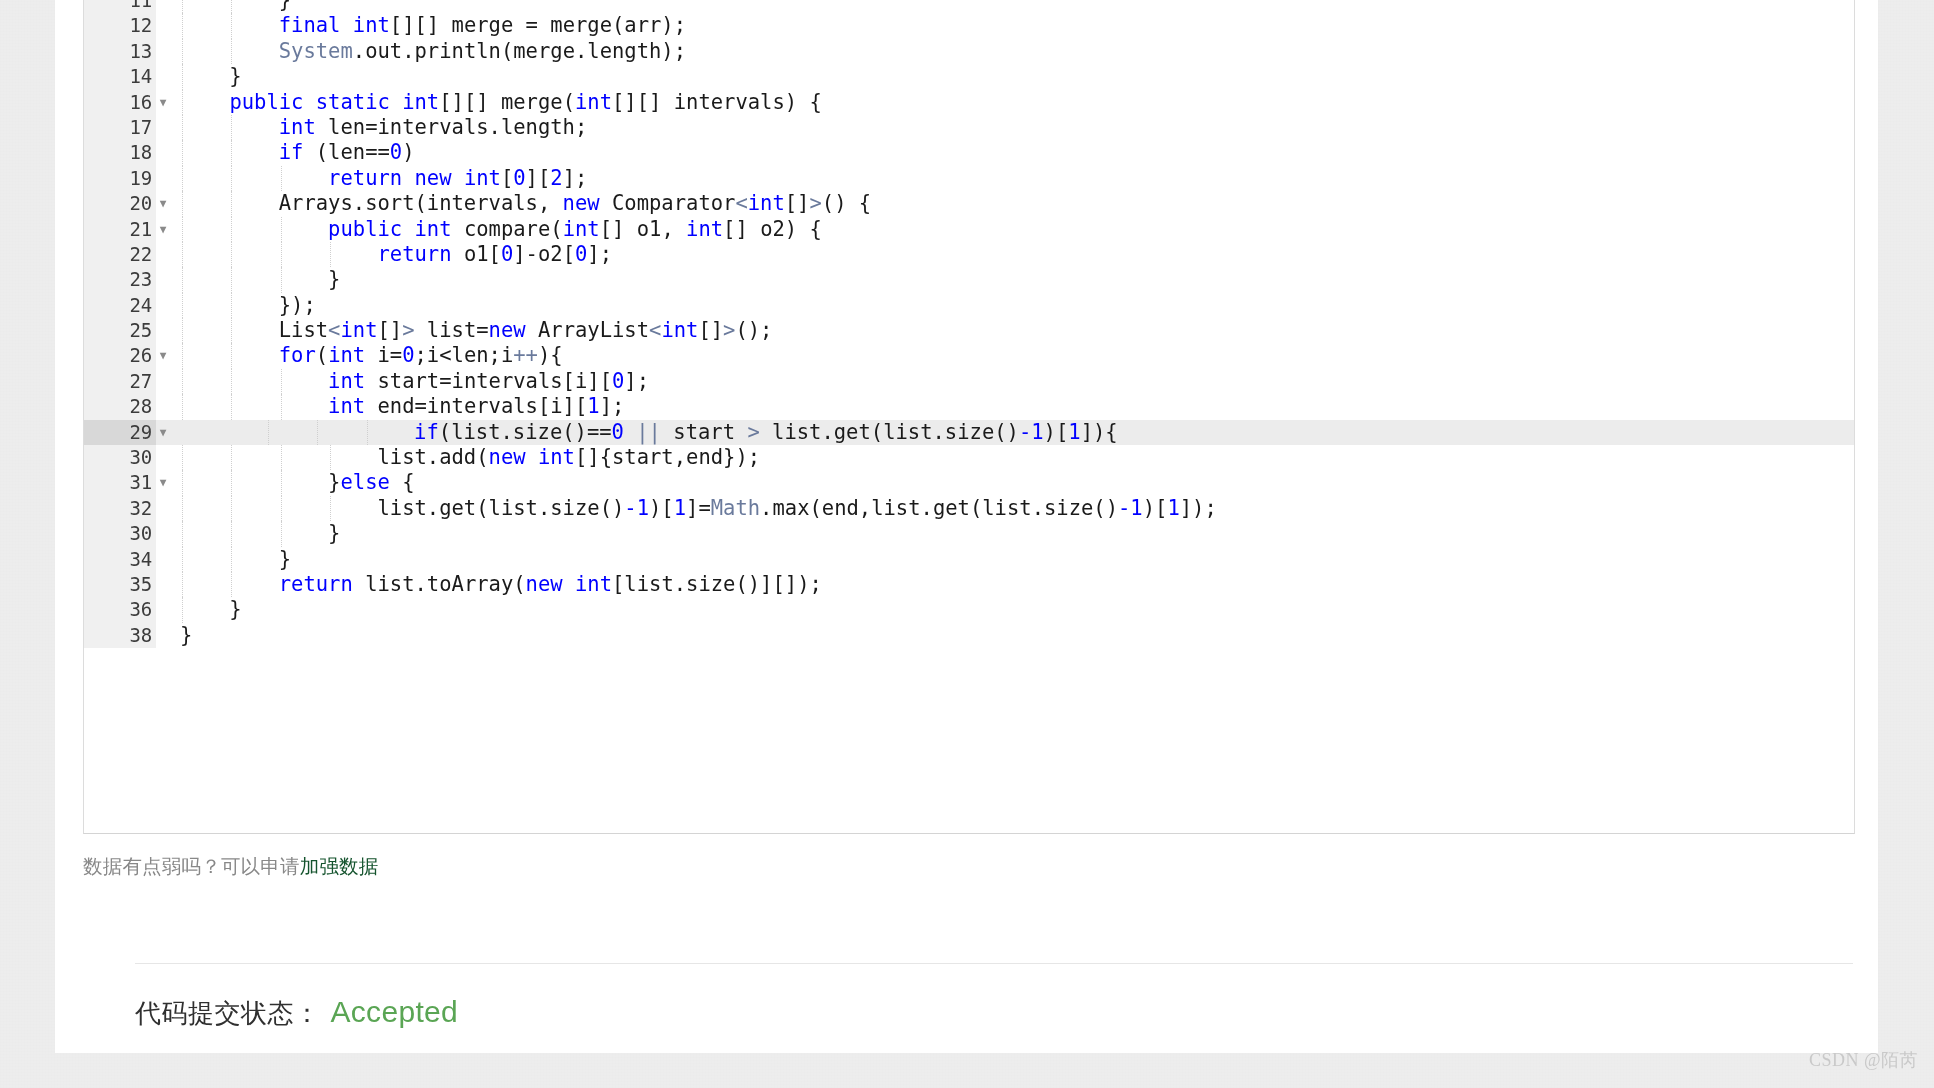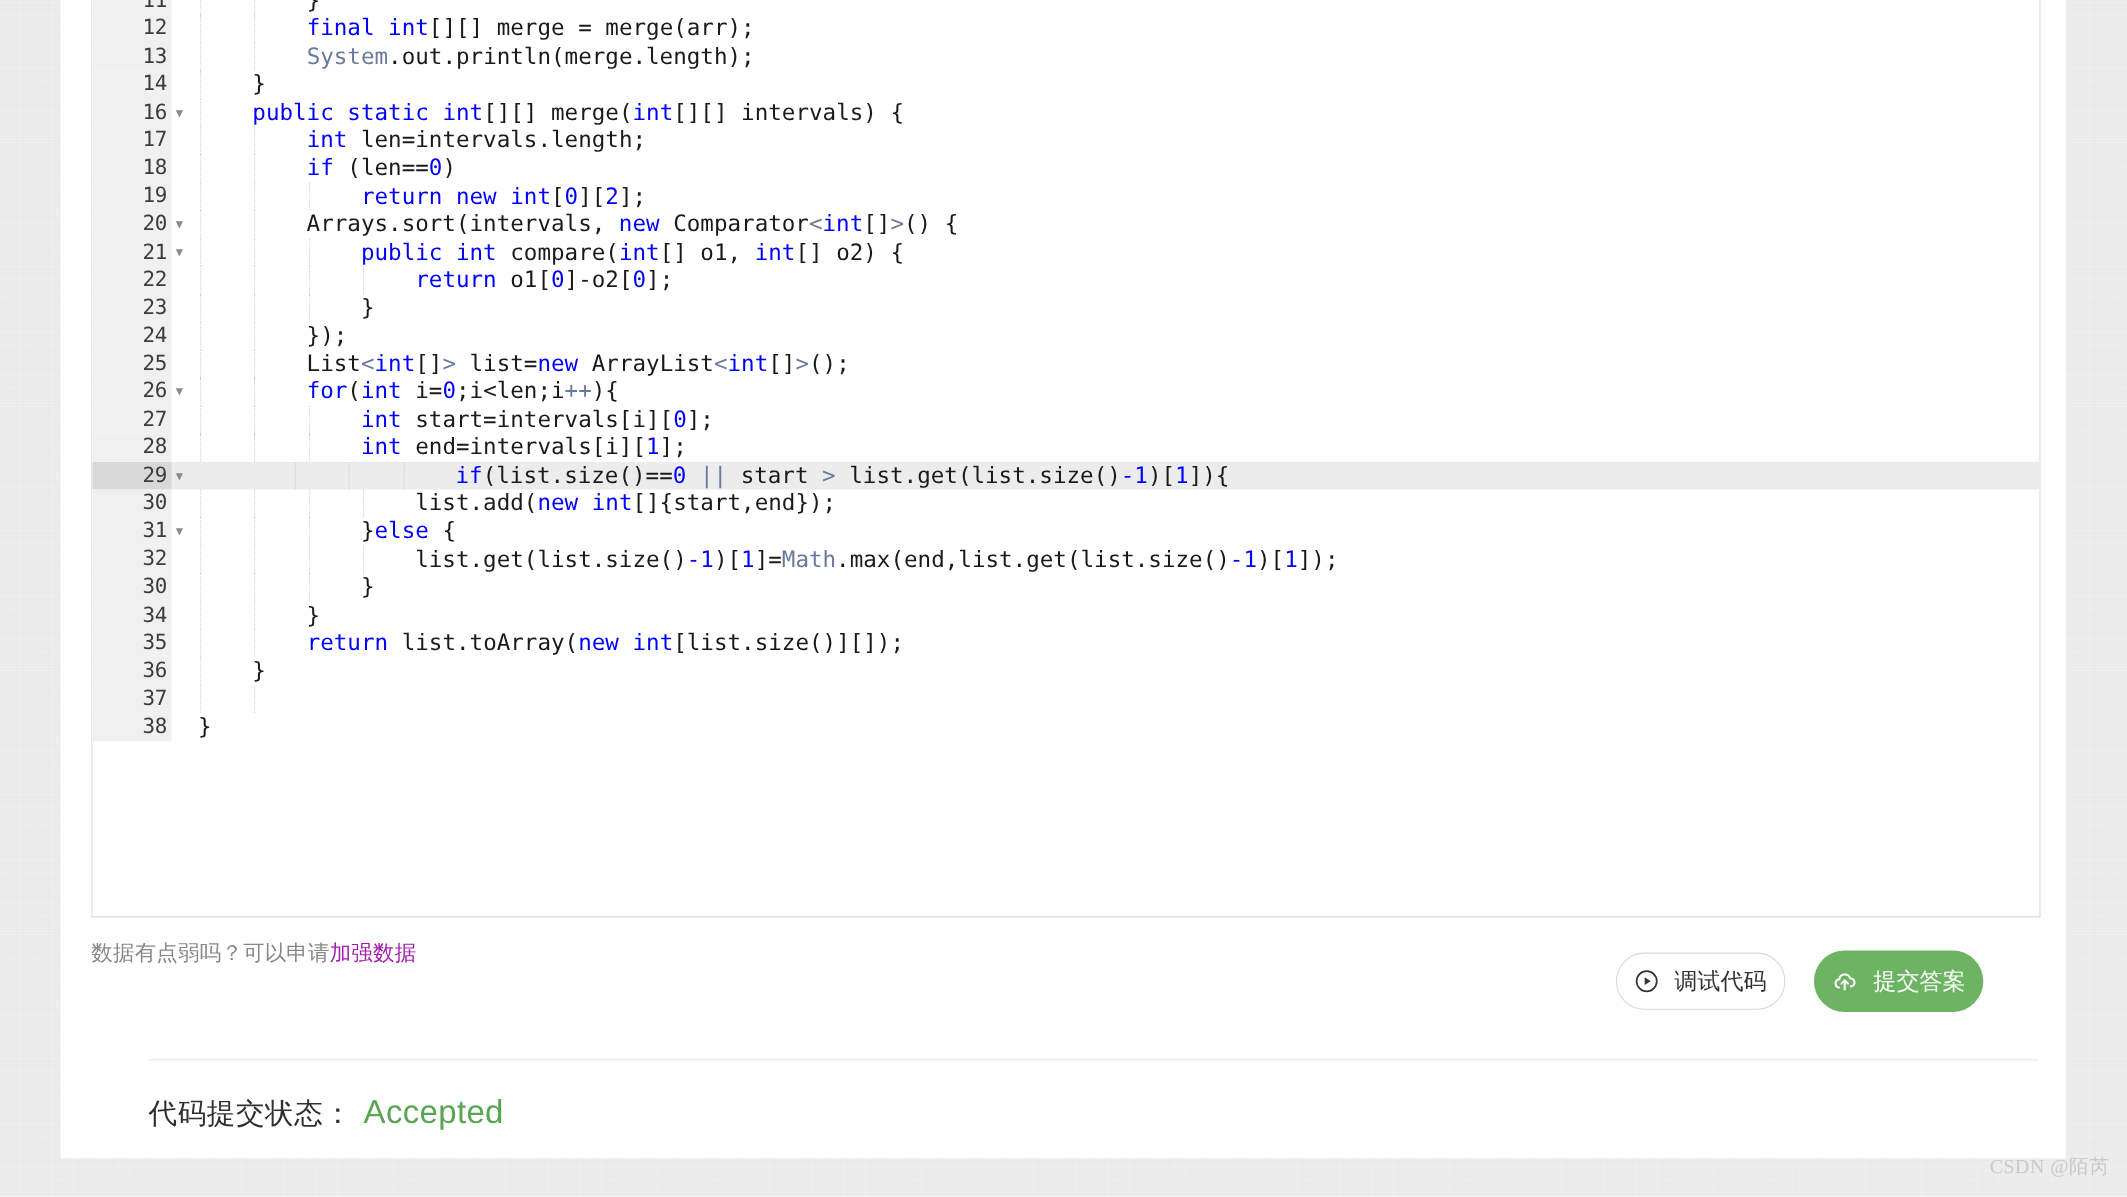--- a/index.html
+++ b/index.html
@@ -123,21 +123,21 @@
   #hint {
     position: absolute;
     left: 0px;
     top: 20px;
     font-size: 19.5px;
     color: #888888;
     font-family: "Liberation Sans", sans-serif;
     letter-spacing: 0.2px;
   }
   #hint a {
-    color: #a21caf;
+    color: #14532d;
     text-decoration: none;
   }
 
   #btn-row {
     position: absolute;
     right: 52px;
     top: 31px;
     display: flex;
     align-items: center;
     gap: 26px;
@@ -237,52 +237,28 @@
           <div class="code-line"><div class="gutter">27</div><div class="gutter-pad"></div><div class="code-text"><span class="ig" style="left: 2px;"></span><span class="ig" style="left: 51.36px;"></span><span class="ig" style="left: 100.72px;"></span><span class="plain">            </span><span class="kw">int</span><span class="plain"> start=intervals[i][</span><span class="num">0</span><span class="plain">];</span></div></div>
           <div class="code-line"><div class="gutter">28</div><div class="gutter-pad"></div><div class="code-text"><span class="ig" style="left: 2px;"></span><span class="ig" style="left: 51.36px;"></span><span class="ig" style="left: 100.72px;"></span><span class="plain">            </span><span class="kw">int</span><span class="plain"> end=intervals[i][</span><span class="num">1</span><span class="plain">];</span></div></div>
           <div class="code-line active"><div class="gutter">29<span class="fold">▼</span></div><div class="gutter-pad"></div><div class="code-text"><span class="ig" style="left: 2px;"></span><span class="ig" style="left: 51.36px;"></span><span class="ig" style="left: 100.72px;"></span><span class="plain">            </span><span class="kw">if</span><span class="plain">(list.size()==</span><span class="num">0</span><span class="plain"> </span><span class="cls">||</span><span class="plain"> start </span><span class="cls">&gt;</span><span class="plain"> list.get(list.size()</span><span class="num">-1</span><span class="plain">)[</span><span class="num">1</span><span class="plain">]){</span></div></div>
           <div class="code-line"><div class="gutter">30</div><div class="gutter-pad"></div><div class="code-text"><span class="ig" style="left: 2px;"></span><span class="ig" style="left: 51.36px;"></span><span class="ig" style="left: 100.72px;"></span><span class="ig" style="left: 150.08px;"></span><span class="plain">                list.add(</span><span class="kw">new</span><span class="plain"> </span><span class="kw">int</span><span class="plain">[]{start,end});</span></div></div>
           <div class="code-line"><div class="gutter">31<span class="fold">▼</span></div><div class="gutter-pad"></div><div class="code-text"><span class="ig" style="left: 2px;"></span><span class="ig" style="left: 51.36px;"></span><span class="ig" style="left: 100.72px;"></span><span class="plain">            }</span><span class="kw">else</span><span class="plain"> {</span></div></div>
           <div class="code-line"><div class="gutter">32</div><div class="gutter-pad"></div><div class="code-text"><span class="ig" style="left: 2px;"></span><span class="ig" style="left: 51.36px;"></span><span class="ig" style="left: 100.72px;"></span><span class="ig" style="left: 150.08px;"></span><span class="plain">                list.get(list.size()</span><span class="num">-1</span><span class="plain">)[</span><span class="num">1</span><span class="plain">]=</span><span class="cls">Math</span><span class="plain">.max(end,list.get(list.size()</span><span class="num">-1</span><span class="plain">)[</span><span class="num">1</span><span class="plain">]);</span></div></div>
           <div class="code-line"><div class="gutter">30</div><div class="gutter-pad"></div><div class="code-text"><span class="ig" style="left: 2px;"></span><span class="ig" style="left: 51.36px;"></span><span class="ig" style="left: 100.72px;"></span><span class="plain">            }</span></div></div>
           <div class="code-line"><div class="gutter">34</div><div class="gutter-pad"></div><div class="code-text"><span class="ig" style="left: 2px;"></span><span class="ig" style="left: 51.36px;"></span><span class="plain">        }</span></div></div>
           <div class="code-line"><div class="gutter">35</div><div class="gutter-pad"></div><div class="code-text"><span class="ig" style="left: 2px;"></span><span class="ig" style="left: 51.36px;"></span><span class="plain">        </span><span class="kw">return</span><span class="plain"> list.toArray(</span><span class="kw">new</span><span class="plain"> </span><span class="kw">int</span><span class="plain">[list.size()][]);</span></div></div>
           <div class="code-line"><div class="gutter">36</div><div class="gutter-pad"></div><div class="code-text"><span class="ig" style="left: 2px;"></span><span class="plain">    }</span></div></div>
-          <div class="code-line"><div class="gutter">37</div><div class="gutter-pad"></div><div class="code-text"><span class="ig" style="left: 2px;"></span><span class="ig" style="left: 51.36px;"></span><span class="plain"></span></div></div>
           <div class="code-line"><div class="gutter">38</div><div class="gutter-pad"></div><div class="code-text"><span class="plain">}</span></div></div>
         </div>
     </div>
 
     <div id="toolbar">
 
       <div id="hint"><span>数据有点弱吗？可以申请</span><a href="#">加强数据</a></div>
 
-      <div id="btn-row">
-
-        <div class="btn btn-debug">
-          <span class="ico">
-            <svg width="22" height="22" viewBox="0 0 24 24">
-              <circle cx="12" cy="12" r="10" fill="none" stroke="#333" stroke-width="1.7"></circle>
-              <path d="M10 8.2 L16 12 L10 15.8 Z" fill="#333"></path>
-            </svg>
-          </span>
-          <span>调试代码</span>
-        </div>
-
-        <div class="btn btn-submit" style="background: rgb(108, 180, 98);">
-          <span class="ico">
-            <svg width="24" height="22" viewBox="0 0 24 24">
-              <path d="M6.2 18.2 A4.1 4.1 0 0 1 6.6 10.1 A5.6 5.6 0 0 1 17.5 9.3 A3.9 3.9 0 0 1 18.2 17.1" fill="none" stroke="#ffffff" stroke-width="2.1" stroke-linecap="round" stroke-linejoin="round"></path>
-              <path d="M12 20.2 L12 11.4 M8.8 14.4 L12 11.1 L15.2 14.4" fill="none" stroke="#ffffff" stroke-width="2.1" stroke-linecap="round" stroke-linejoin="round"></path>
-            </svg>
-          </span>
-          <span>提交答案</span>
-        </div>
-
-      </div>
     </div>
 
     <div id="divider"></div>
 
     <div id="status">
       <span id="status-label">代码提交状态：</span>
       <span id="status-value" style="color: rgb(90, 165, 84);">Accepted</span>
     </div>
 
   </div>

